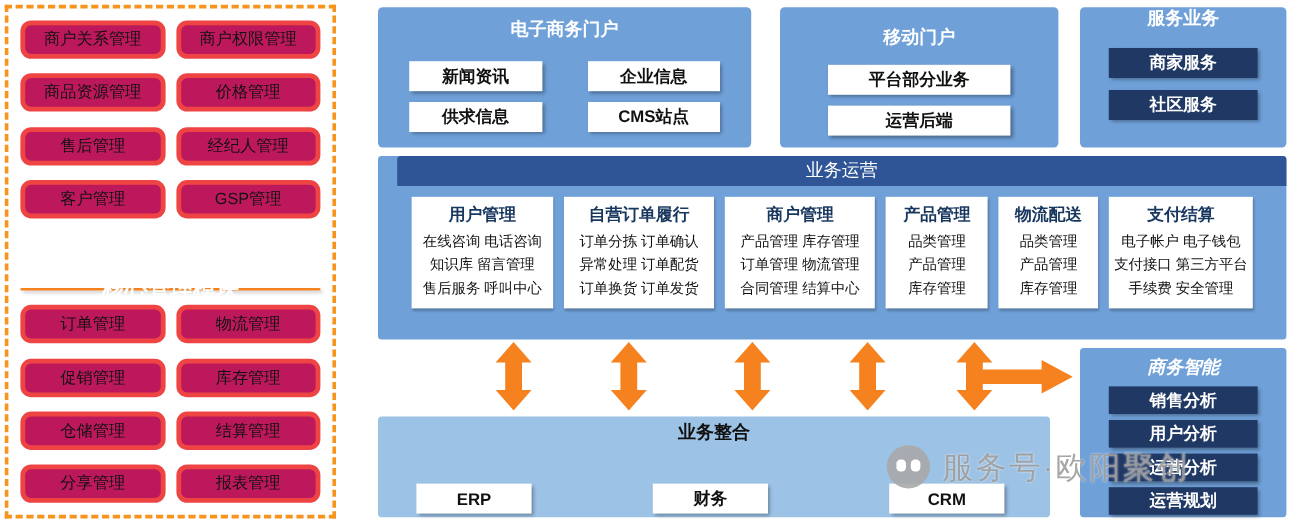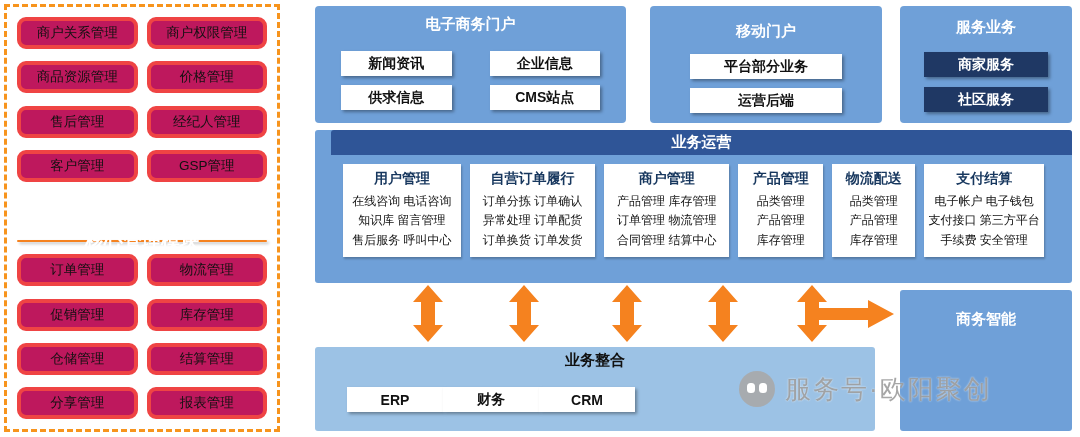--- a/index.html
+++ b/index.html
@@ -27,46 +27,46 @@
         font-weight:bold;font-size:14px;box-shadow:2px 2px 3px rgba(0,0,0,.35);white-space:nowrap;}
   .pill.dark{background:#1F3864;color:#fff;}
   .portal-ec{left:315px;top:6px;width:311px;height:117px;}
   .portal-ec .portal-title{padding-top:9px;}
   .ec-grid{display:grid;grid-template-columns:1fr 1fr;column-gap:38px;row-gap:9px;
            margin:17px 26px 0;}
   .portal-mobile{left:650px;top:6px;width:232px;height:117px;}
   .portal-mobile .portal-title{padding-top:16px;}
   .mobile-col{display:flex;flex-direction:column;gap:9px;margin:13px auto 0;width:152px;}
   .portal-service{left:900px;top:6px;width:172px;height:117px;}
-  .portal-service .portal-title{padding-top:12px;}
+  .portal-service .portal-title{}
   .service-col{display:flex;flex-direction:column;gap:10px;margin:15px auto 0;width:124px;}
 
   
   .ops{left:315px;top:130px;width:757px;height:153px;background:#6FA0D8;border-radius:3px;}
   .ops-header{height:25px;background:#2F5597;border-radius:3px 3px 0 0;color:#fff;
-              font-weight:bold;font-size:15px;display:flex;align-items:center;justify-content:center;margin-left:16px;}
+              font-weight:normal;font-size:15px;display:flex;align-items:center;justify-content:center;margin-left:16px;}
   .ops-cards{display:flex;gap:9px;padding:9px 28px 0;}
   .card{background:#fff;text-align:center;padding:6px 2px 7px;
         box-shadow:1px 2px 2px rgba(0,0,0,.25);}
   .card-title{color:#17375E;font-weight:bold;font-size:14px;margin-bottom:4px;white-space:nowrap;}
   .card-line{font-size:12px;line-height:1.62;white-space:nowrap;}
 
   
   .arrow-v{width:30px;height:57px;top:285px;}
   .arrow-h{top:300px;left:806px;width:88px;height:28px;}
 
   
   .integration{left:315px;top:347px;width:560px;height:84px;background:#9CC2E5;border-radius:3px;}
   .integration-title{font-weight:bold;font-size:15px;color:#111;text-align:center;padding-top:4px;}
-  .integration-items{display:flex;justify-content:flex-start;margin:17px 38px 0 32px;}
+  .integration-items{display:flex;justify-content:space-between;margin:33px 38px 0 32px;}
   .integration-items .pill{width:96px;}
 
   
   .bi{left:900px;top:290px;width:172px;height:141px;background:#6FA0D8;border-radius:3px;}
-  .bi .portal-title{padding-top:20px;}
+  .bi .portal-title{padding-top:7px;font-style:italic;}
   .bi-col{display:flex;flex-direction:column;gap:5px;margin:6px auto 0;width:124px;}
   .bi-col .pill{height:23px;}
 
   
   .watermark{left:738px;top:370px;display:flex;align-items:center;gap:9px;z-index:50;
              color:rgba(150,150,150,.85);font-size:26px;letter-spacing:2px;
              text-shadow:0 0 2px rgba(255,255,255,.8);white-space:nowrap;}
 </style>
 </head>
 <body>
@@ -184,20 +184,26 @@
     <div class="integration-title">业务整合</div>
     <div class="integration-items">
       <div class="pill">ERP</div>
       <div class="pill">财务</div>
       <div class="pill">CRM</div>
     </div>
   </div>
 
   <div class="abs portal bi">
     <div class="portal-title">商务智能</div>
+    <div class="bi-col">
+      <div class="pill dark">销售分析</div>
+      <div class="pill dark">用户分析</div>
+      <div class="pill dark">运营分析</div>
+      <div class="pill dark">运营规划</div>
+    </div>
   </div>
 
   <div class="abs watermark">
     <svg width="38" height="38">
       <circle cx="19" cy="19" r="18" fill="rgba(168,168,168,0.9)"></circle>
       <rect x="9" y="13" width="8" height="10" rx="3.5" fill="#fff"></rect>
       <rect x="21" y="13" width="8" height="10" rx="3.5" fill="#fff"></rect>
     </svg>
     <span>服务号·欧阳聚创</span>
   </div>

